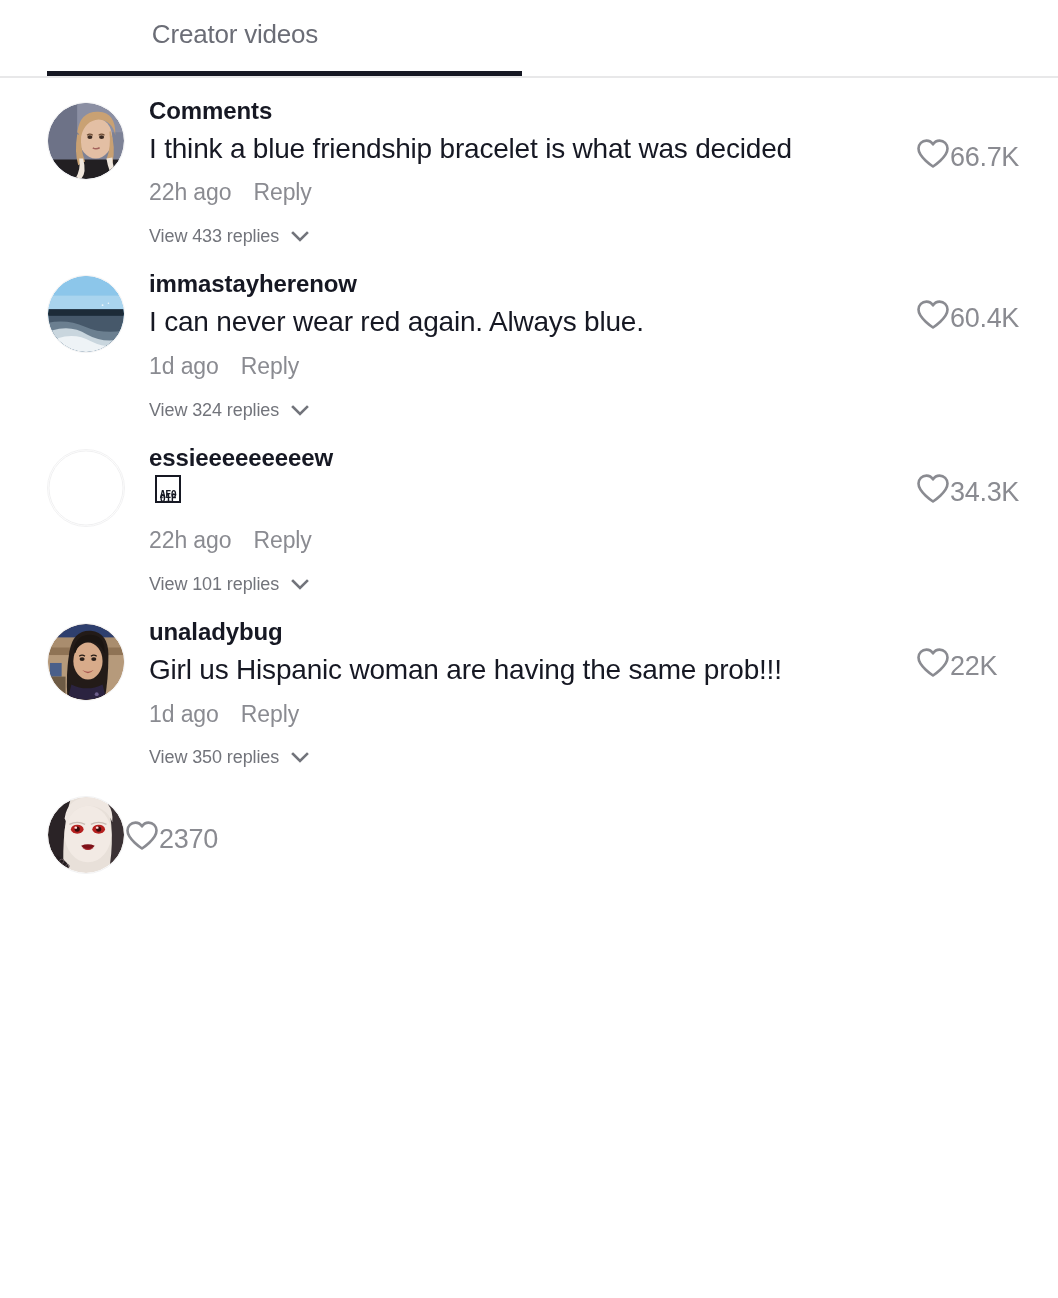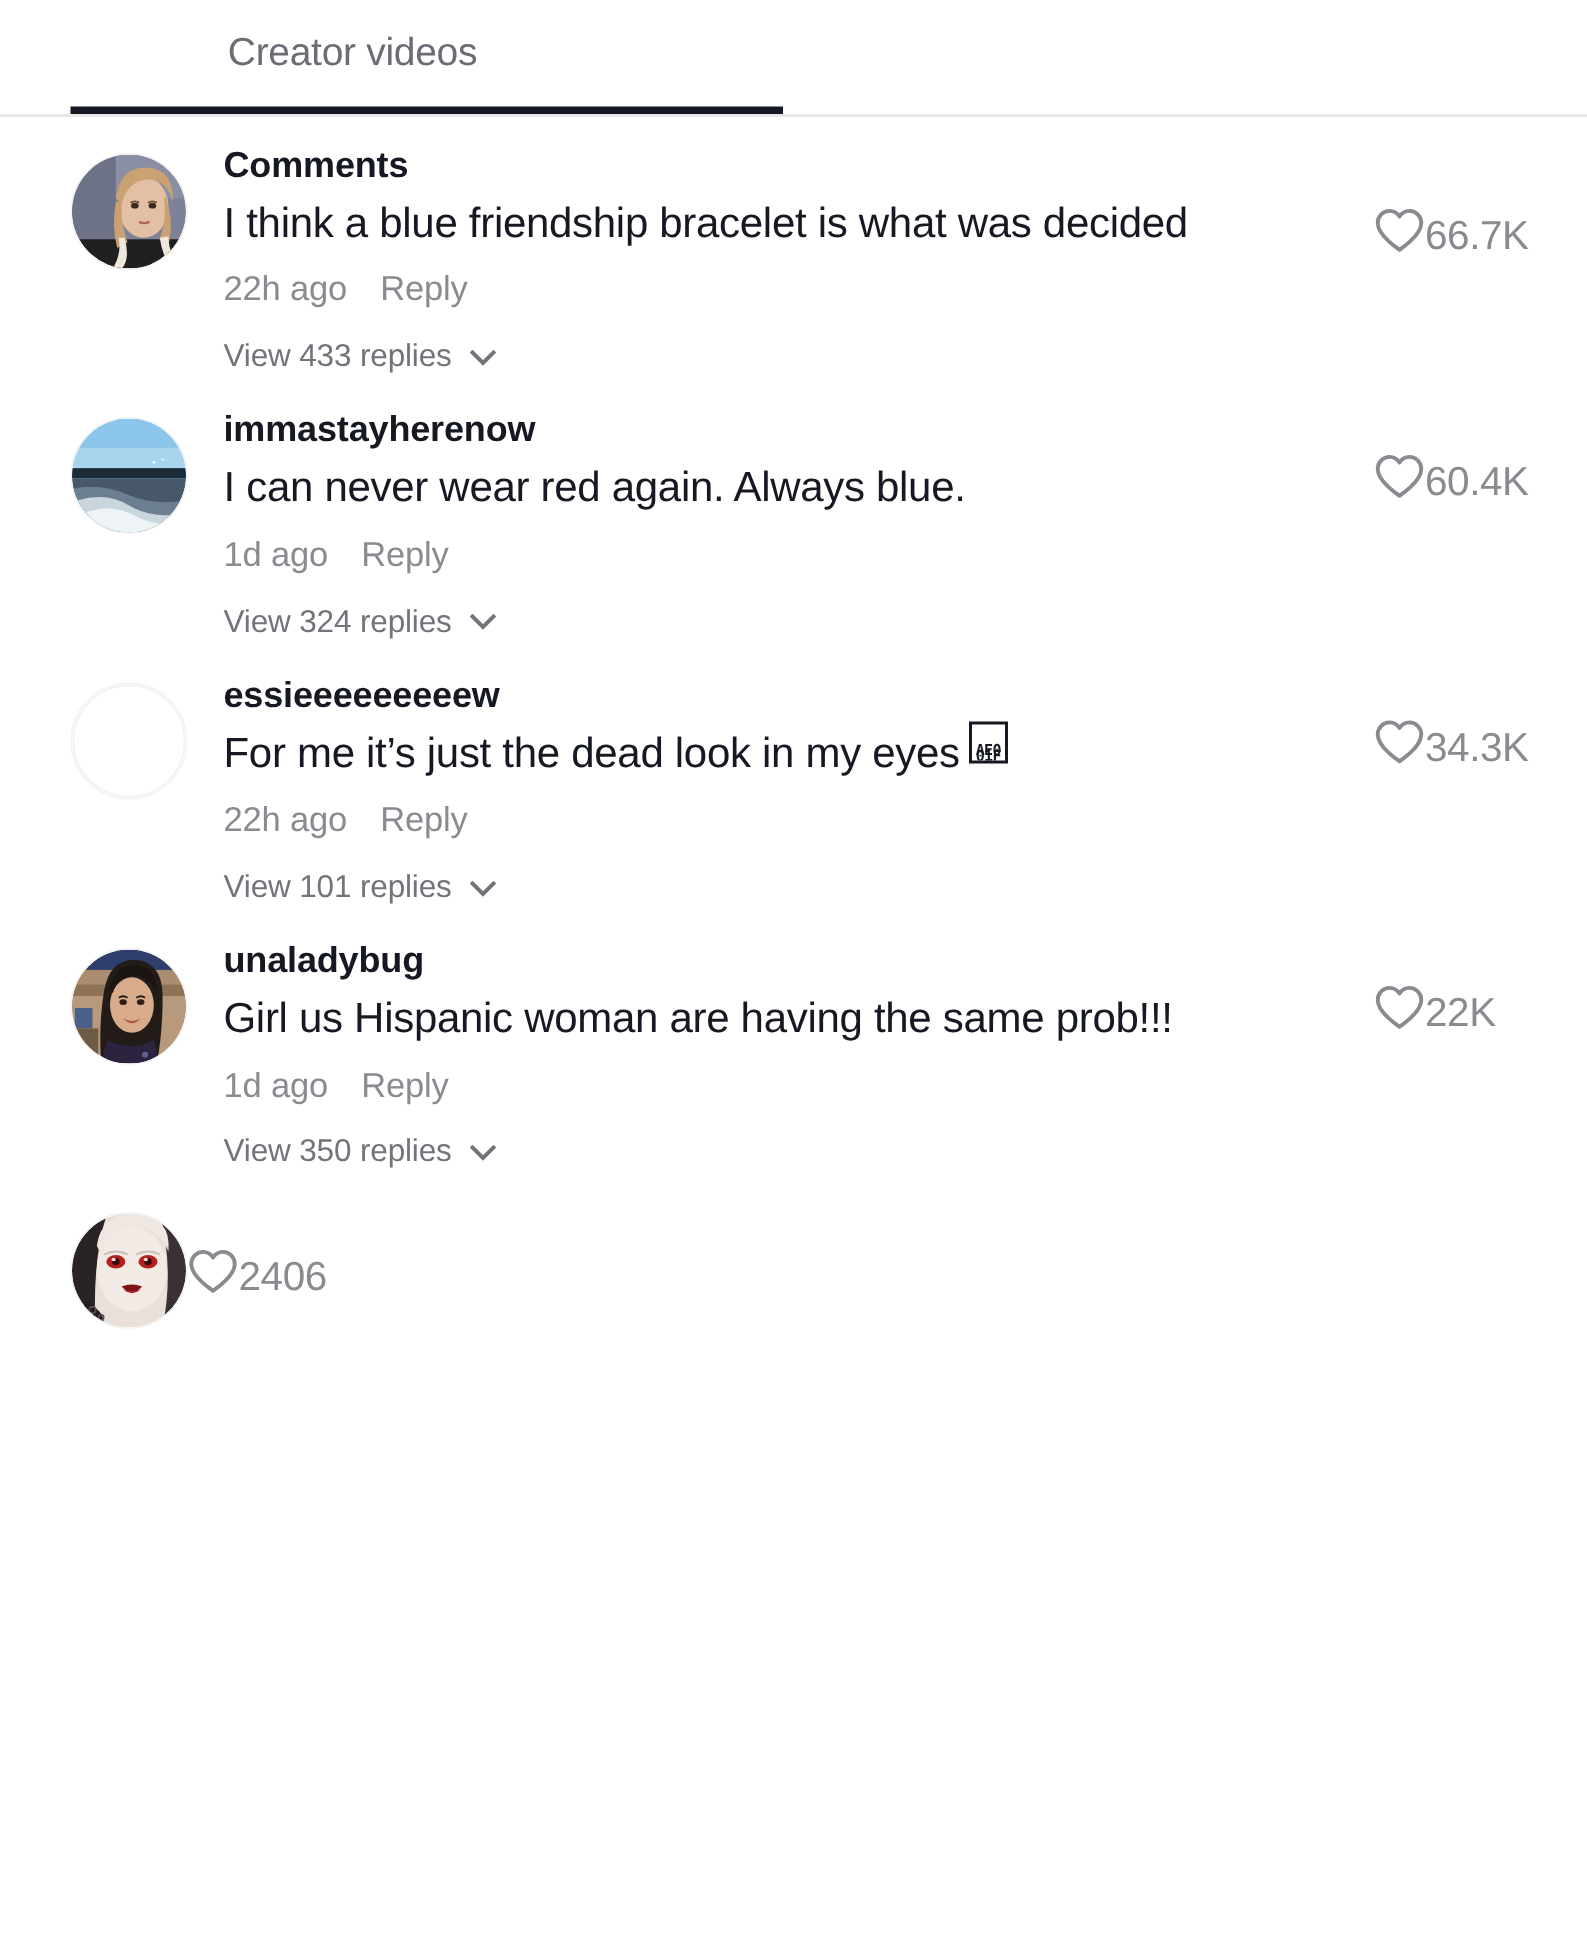--- a/index.html
+++ b/index.html
@@ -132,21 +132,21 @@
     font-size: 23px;
     color: #8a8b91;
     line-height: 1.3;
     letter-spacing: -0.1px;
   }
   .meta .time { margin-right: 22px; }
   .meta .reply { cursor: pointer; }
 
   .view-replies {
     margin-top: 18px;
-    font-size: 21px;
+    font-size: 18px;
     color: #72747b;
     display: inline-flex;
     align-items: center;
     cursor: pointer;
     letter-spacing: -0.1px;
   }
   .view-replies .chev {
     display: inline-block;
     margin-left: 12px;
     width: 18px; height: 11px;
@@ -294,21 +294,21 @@
   </div>
 
   <div class="comment c2">
     <div class="avatar">
       <svg viewBox="0 0 78 78">
         <circle cx="39" cy="39" r="38" fill="#ffffff" stroke="#f0f0f1" stroke-width="1"></circle>
       </svg>
     </div>
     <div class="body">
       <div class="username">essieeeeeeeeew</div>
-      <div class="text"><span>For me it’s just the dead look in my eyes</span><span class="tofu"><i class="r1">01F</i><i class="r2">AE0</i></span></div>
+      <div class="text"><span class="tofu"><i class="r1">01F</i><i class="r2">AE0</i></span></div>
       <div class="meta">
         <span class="time">22h ago</span><span class="reply">Reply</span>
       </div>
       <div class="view-replies">
         <span>View 101 replies</span>
         <span class="chev">
           <svg viewBox="0 0 18 11">
               <path d="M2 2 L9 9 L16 2" stroke="#72747b" stroke-width="2.6" fill="none" stroke-linecap="square"></path>
             </svg>
         </span>
@@ -408,17 +408,17 @@
           <circle cx="20" cy="71" r="1.8" fill="none" stroke="#5e5155" stroke-width="1"></circle>
         </g>
       </svg>
     </div>
     <div class="like">
       <span class="heart">
         <svg viewBox="0 0 34 31">
             <path d="M17 28.5 C17 28.5 2.5 19.2 2.5 10.6 C2.5 6 6.1 2.6 10.4 2.6 C13.2 2.6 15.6 4.1 17 6.4 C18.4 4.1 20.8 2.6 23.6 2.6 C27.9 2.6 31.5 6 31.5 10.6 C31.5 19.2 17 28.5 17 28.5 Z" fill="none" stroke="#8a8b91" stroke-width="2.6" stroke-linejoin="round"></path>
           </svg>
       </span>
-      <span class="count">2406</span>
+      <span class="count">2370</span>
     </div>
   </div>
 
 </div>
 
 </body></html>

